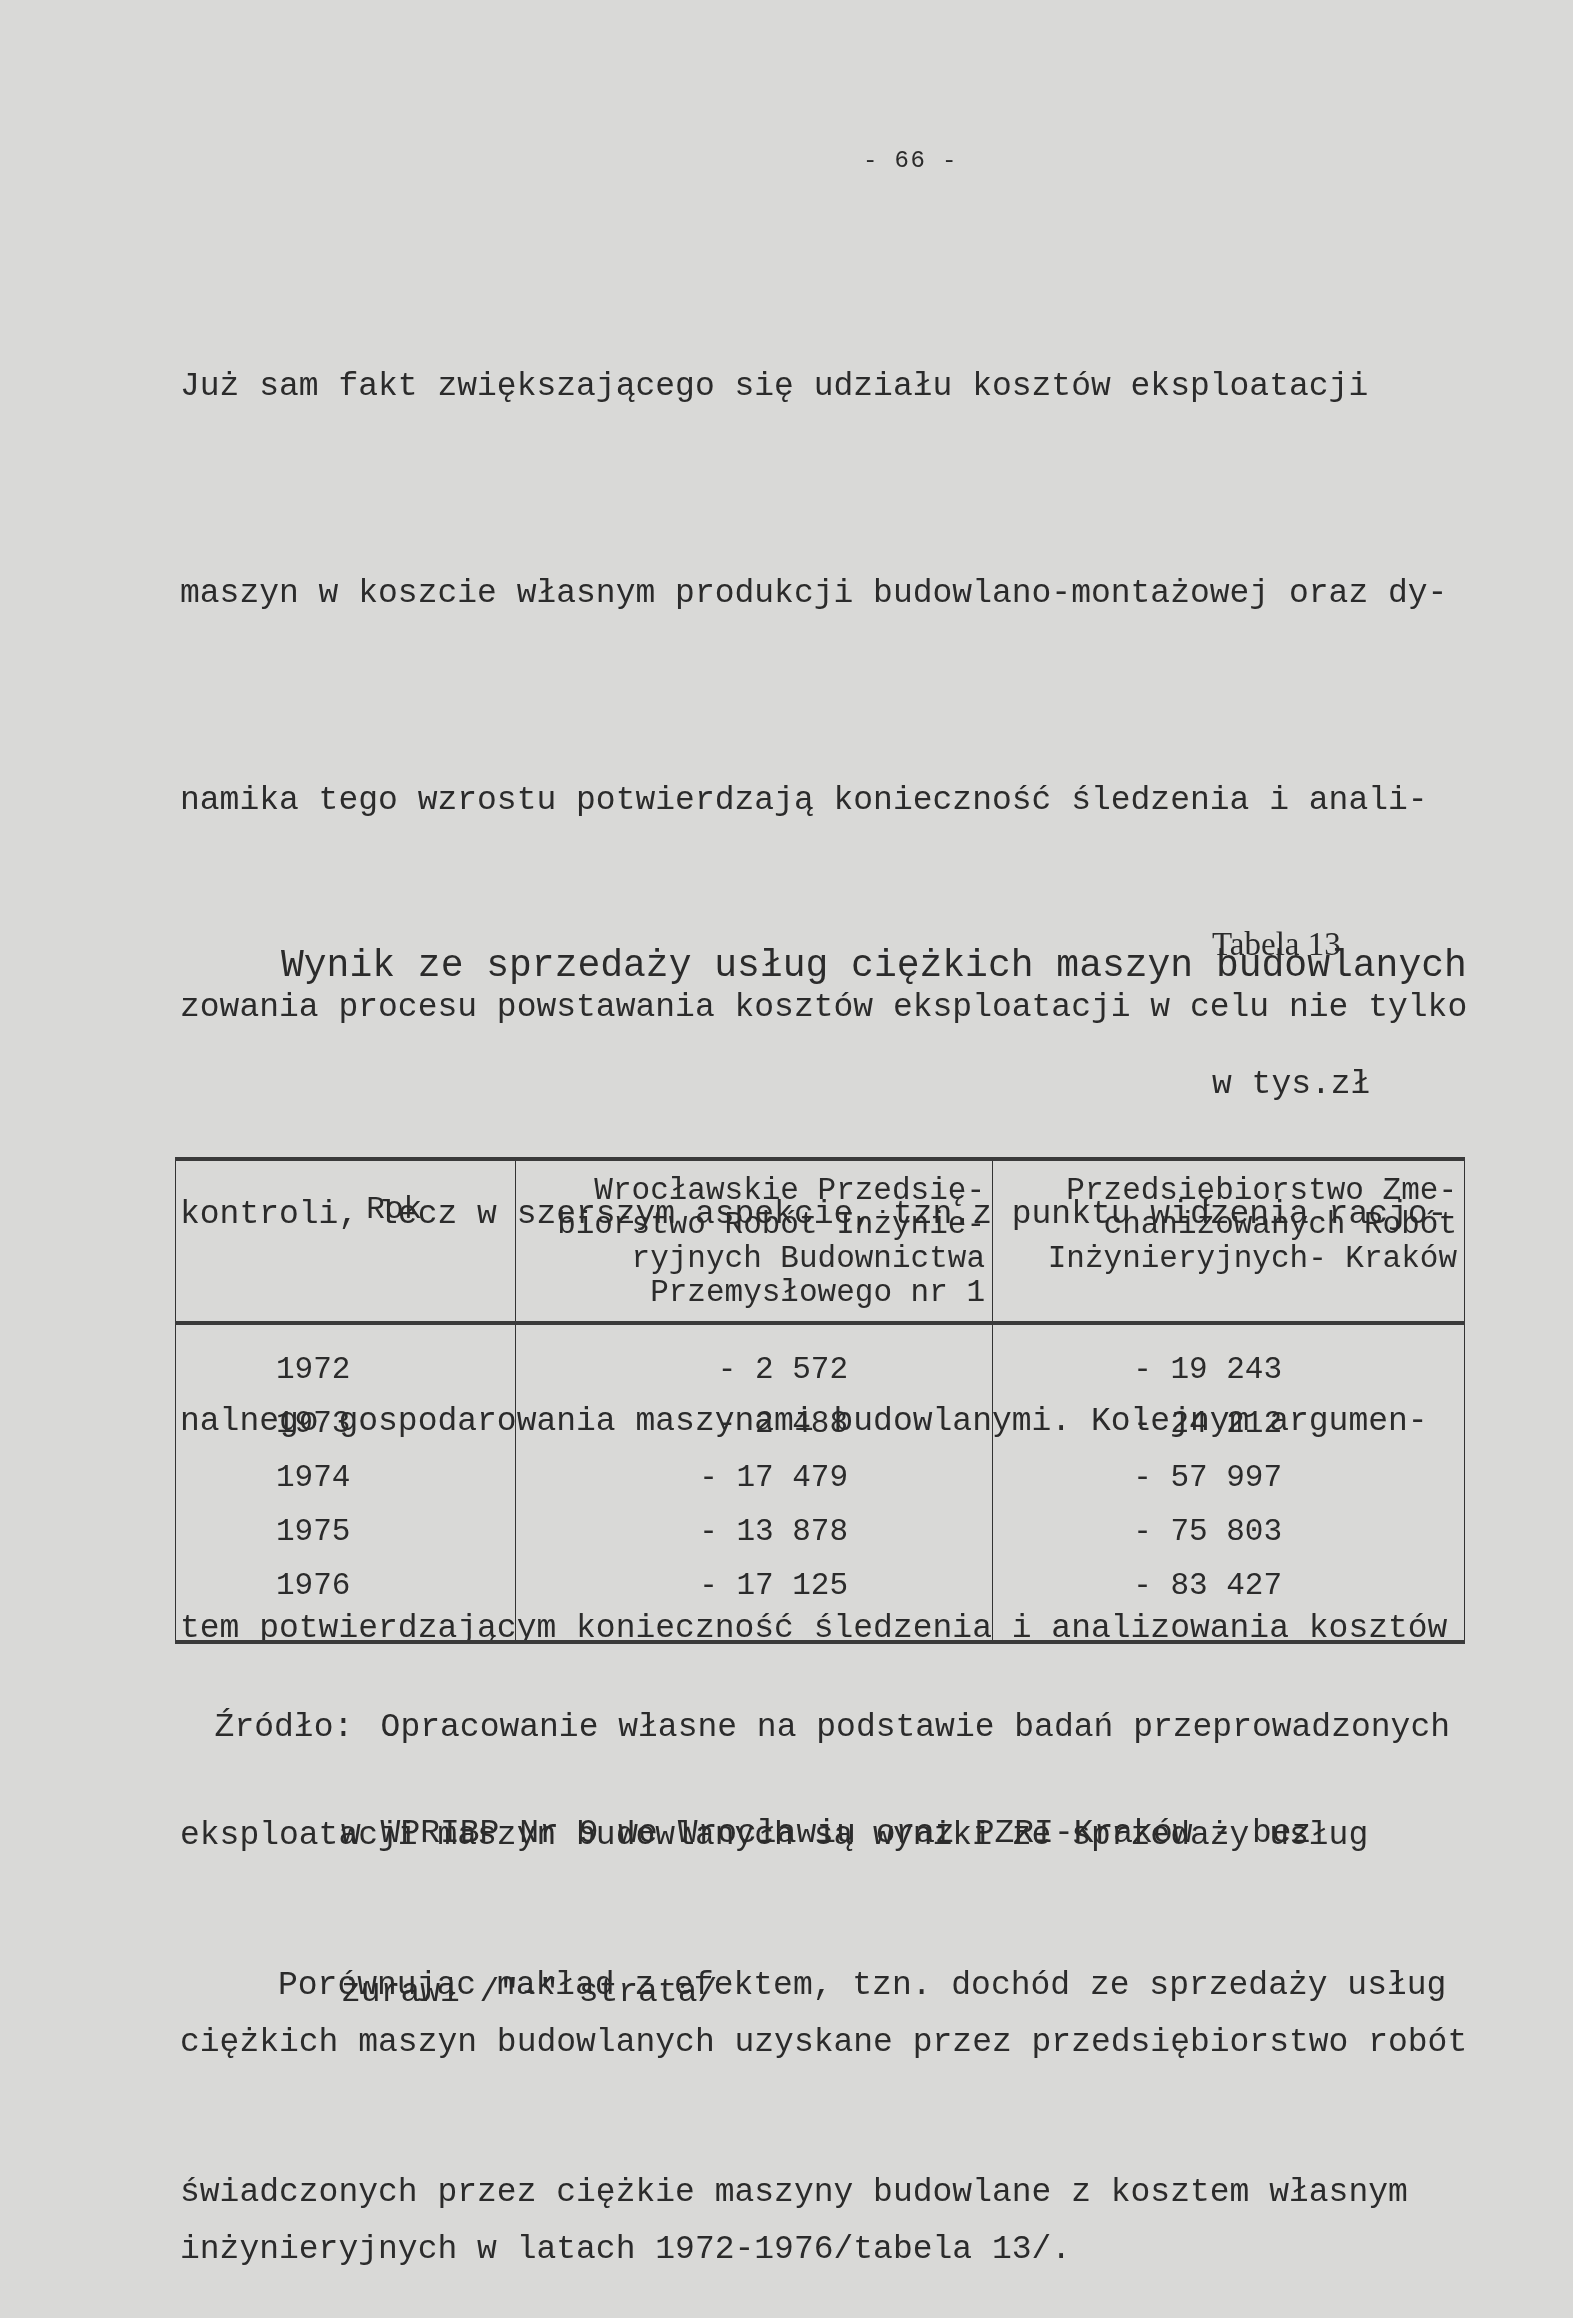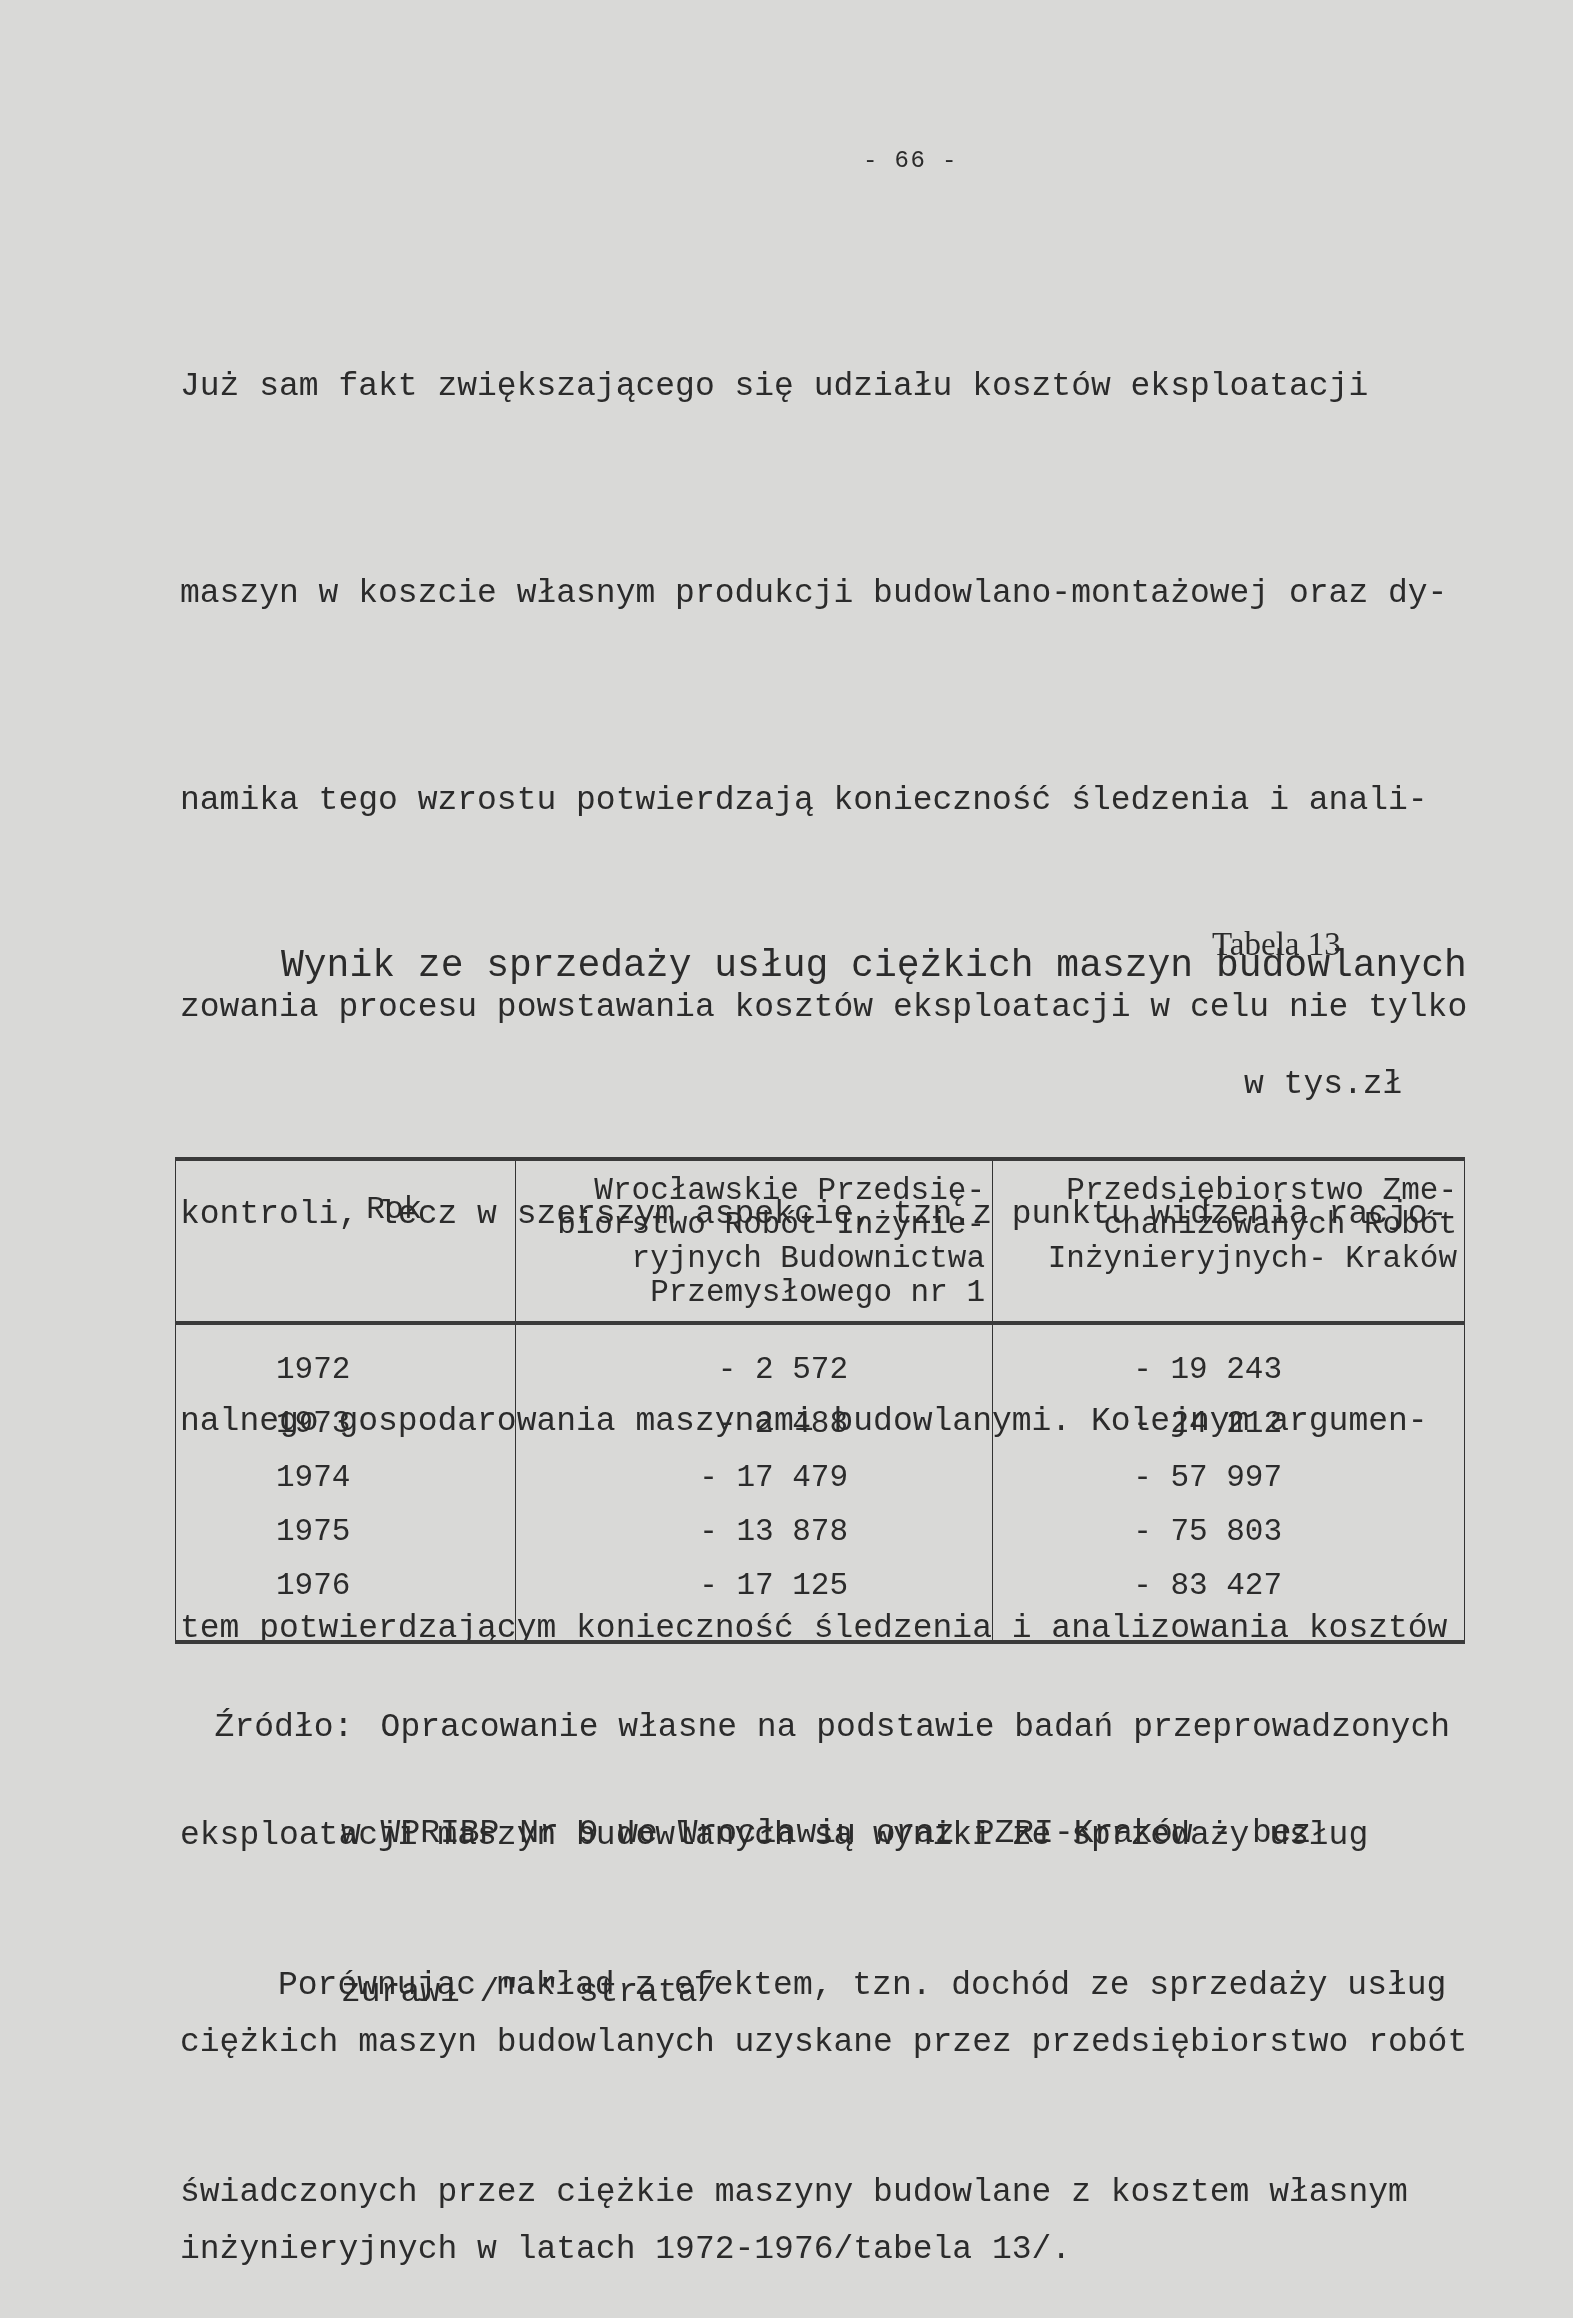--- a/index.html
+++ b/index.html
@@ -17,21 +17,21 @@
   }
   .para {
     position: absolute; left: 180px; width: 1375px;
     font-size: 33px; line-height: 69px;
     white-space: pre;
   }
   .para .line { display: block; height: 69px; }
   #p1 { top: 214px; }
   .tab-label { position: absolute; top: 926px; left: 1212px; font-size: 33px; font-family: Liberation Serif, serif; }
   .tab-title { position: absolute; top: 944px; left: 281px; font-size: 38px; }
-  .tab-unit { position: absolute; top: 1066px; left: 1212px; font-size: 33px; margin-left: 32px; }
+  .tab-unit { position: absolute; top: 1066px; left: 1212px; font-size: 33px; }
   table.tbl {
     position: absolute; top: 1157px; left: 175px;
     width: 1290px;
     border-collapse: collapse;
     font-size: 31px;
   }
   .tbl th, .tbl td {
     border-left: 1.4px solid #333; border-right: 1.4px solid #333;
     font-weight: normal; vertical-align: top;
   }

